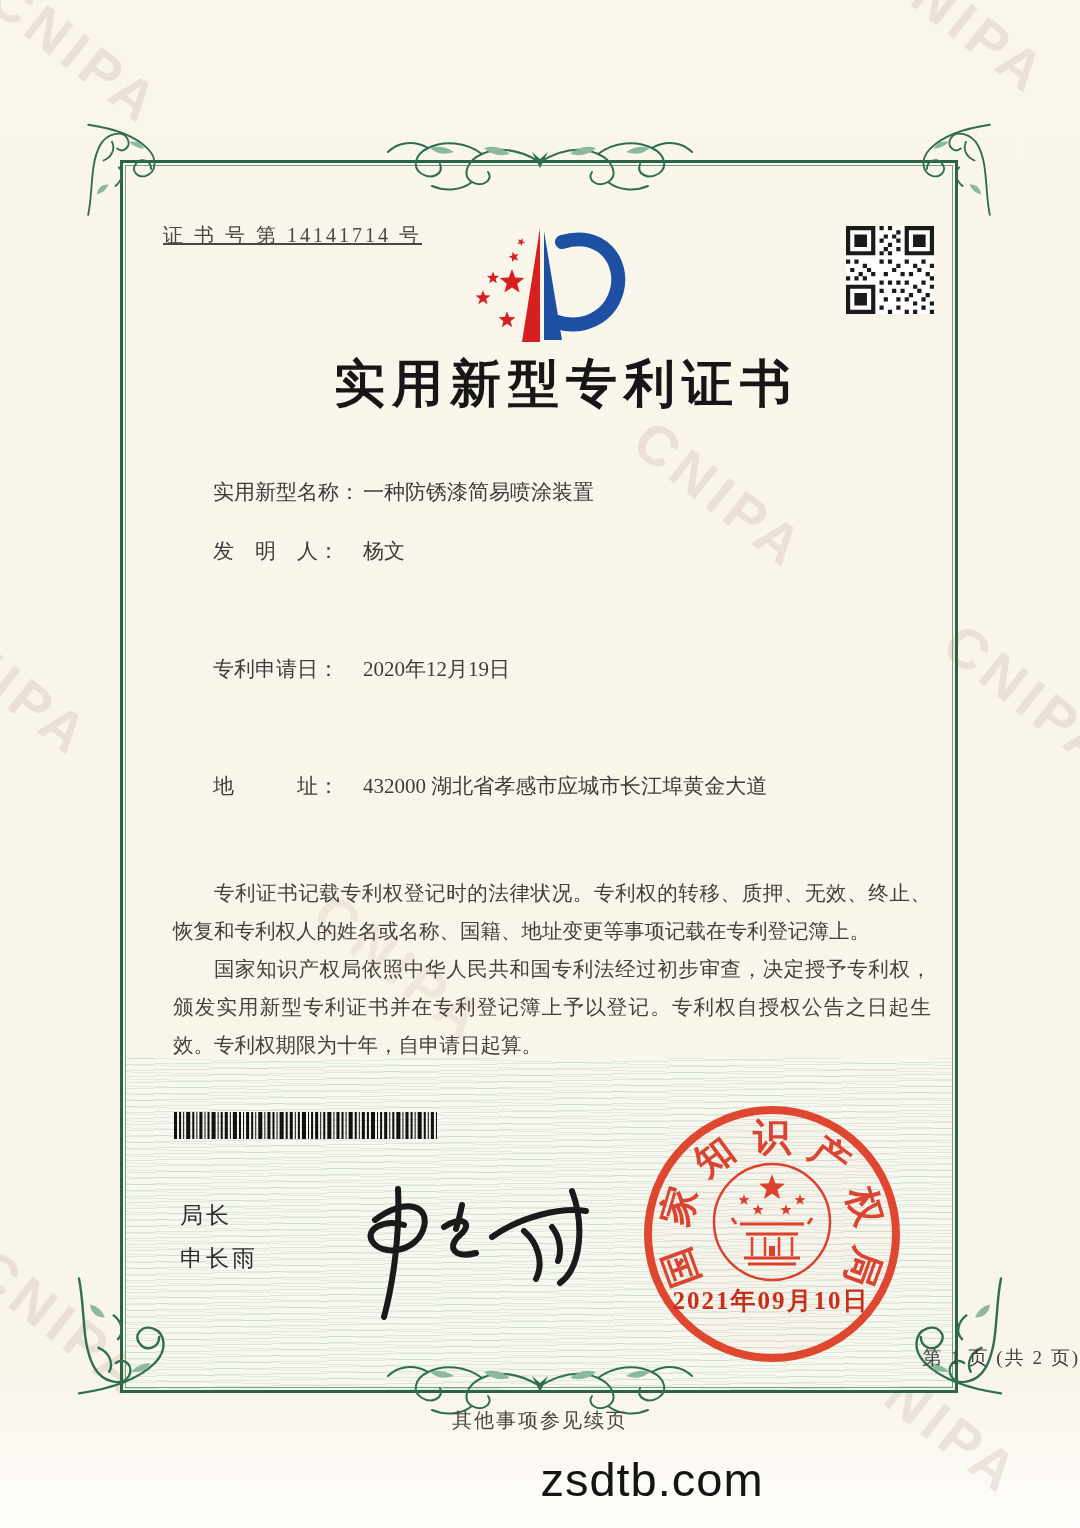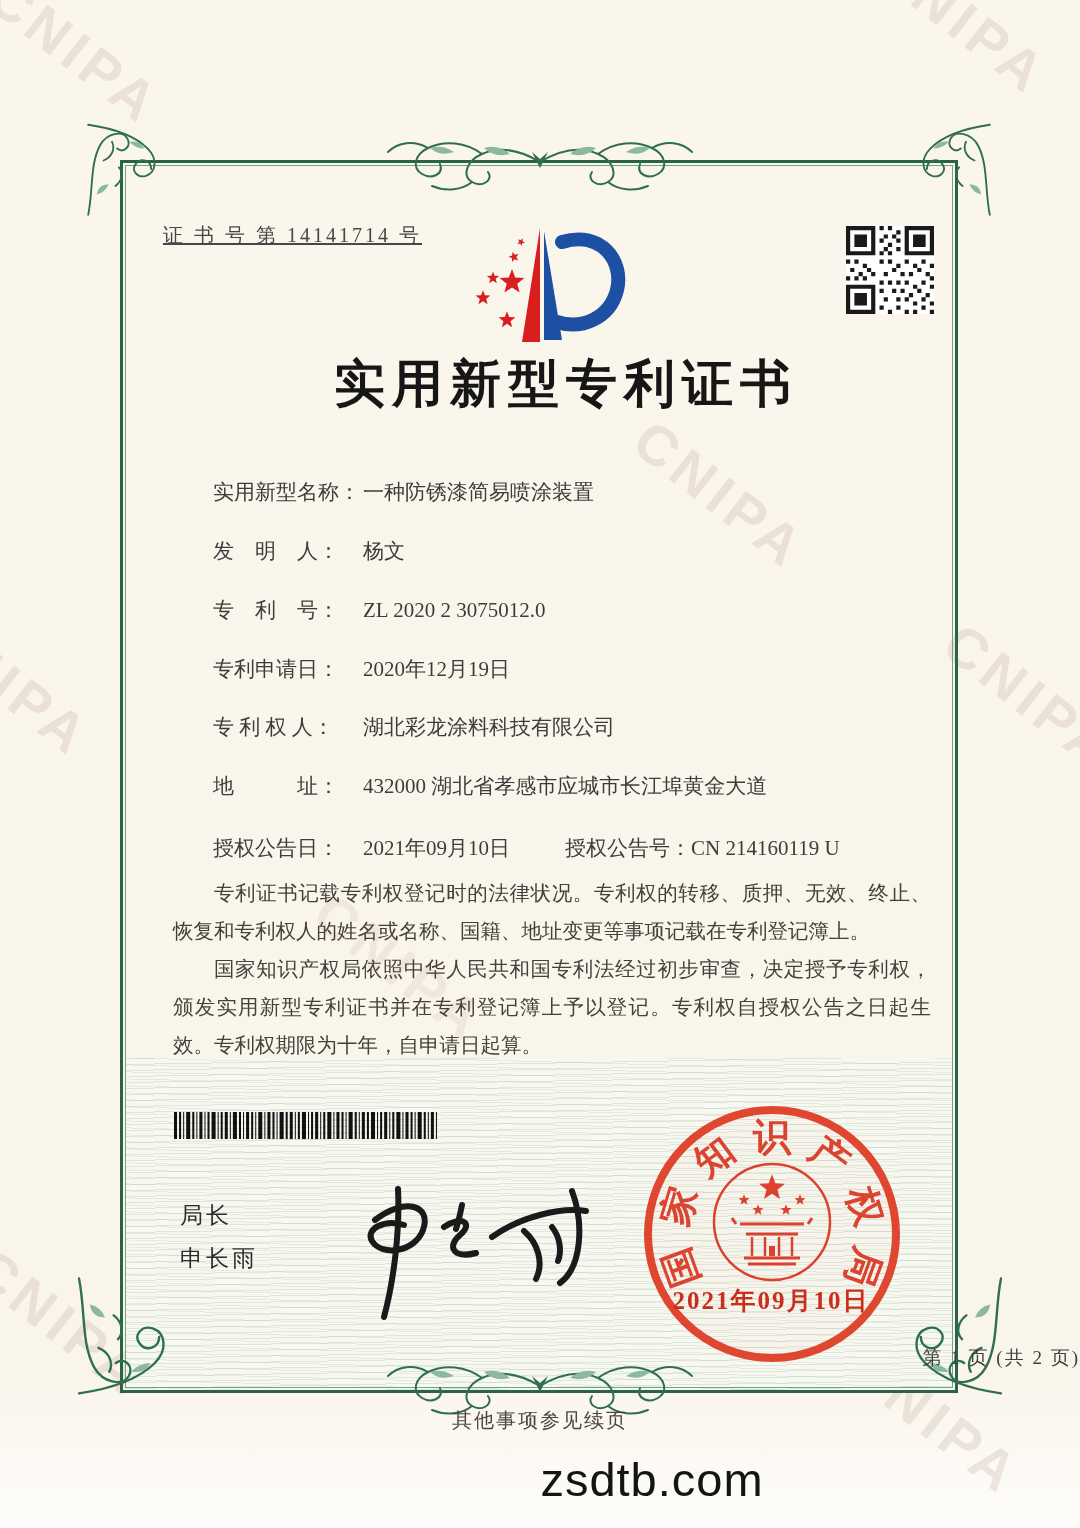--- a/index.html
+++ b/index.html
@@ -135,39 +135,27 @@
   </svg>
 
   <div class="title">实用新型专利证书</div>
 
   <div class="row" style="top:478px">
     <span class="lab">实用新型名称：</span><span>一种防锈漆简易喷涂装置</span>
   </div>
   <div class="row" style="top:537px">
     <span class="lab">发　明　人：</span><span>杨文</span>
   </div>
-  <div class="row" style="top:596px">
-    <span class="lab">专　利　号：</span><span>ZL 2020 2 3075012.0</span>
-  </div>
   <div class="row" style="top:655px">
     <span class="lab">专利申请日：</span><span>2020年12月19日</span>
   </div>
-  <div class="row" style="top:713px">
-    <span class="lab">专 利 权 人：</span><span>湖北彩龙涂料科技有限公司</span>
-  </div>
   <div class="row" style="top:772px">
     <span class="lab">地　　　址：</span><span>432000 湖北省孝感市应城市长江埠黄金大道</span>
   </div>
 
-  <div class="row" style="top:834px">
-    <span class="lab">授权公告日：</span><span>2021年09月10日</span>
-  </div>
-  <div class="grant-right" style="top:834px">
-    <span>授权公告号：</span><span>CN 214160119 U</span>
-  </div>
 
   <div class="paras">
     <p>专利证书记载专利权登记时的法律状况。专利权的转移、质押、无效、终止、恢复和专利权人的姓名或名称、国籍、地址变更等事项记载在专利登记簿上。</p>
     <p>国家知识产权局依照中华人民共和国专利法经过初步审查，决定授予专利权，颁发实用新型专利证书并在专利登记簿上予以登记。专利权自授权公告之日起生效。专利权期限为十年，自申请日起算。</p>
   </div>
 
   <svg class="abs" style="left:174px;top:1112px" width="266" height="27" viewBox="0 0 262 28" preserveAspectRatio="none">
     <path fill="#111" d="M0 0h3v28H0z M5 0h2v28H5z M9 0h1v28H9z M12 0h4v28h-4z M18 0h2v28h-2z M22 0h1v28h-1z M25 0h3v28h-3z M30 0h1v28h-1z M33 0h2v28h-2z M37 0h4v28h-4z M43 0h1v28h-1z M46 0h2v28h-2z M50 0h3v28h-3z M55 0h1v28h-1z M58 0h4v28h-4z M64 0h2v28h-2z M68 0h1v28h-1z M71 0h3v28h-3z M76 0h2v28h-2z M80 0h1v28h-1z M83 0h4v28h-4z M89 0h1v28h-1z M92 0h3v28h-3z M97 0h2v28h-2z M101 0h1v28h-1z M104 0h4v28h-4z M110 0h2v28h-2z M114 0h3v28h-3z M119 0h1v28h-1z M122 0h2v28h-2z M126 0h4v28h-4z M132 0h1v28h-1z M135 0h2v28h-2z M139 0h3v28h-3z M144 0h1v28h-1z M147 0h2v28h-2z M151 0h4v28h-4z M157 0h1v28h-1z M160 0h3v28h-3z M165 0h2v28h-2z M169 0h1v28h-1z M172 0h4v28h-4z M178 0h2v28h-2z M182 0h1v28h-1z M185 0h3v28h-3z M190 0h2v28h-2z M194 0h4v28h-4z M200 0h1v28h-1z M203 0h2v28h-2z M207 0h3v28h-3z M212 0h1v28h-1z M215 0h2v28h-2z M219 0h4v28h-4z M225 0h1v28h-1z M228 0h3v28h-3z M233 0h2v28h-2z M237 0h1v28h-1z M240 0h4v28h-4z M246 0h2v28h-2z M250 0h1v28h-1z M253 0h3v28h-3z M258 0h1v28h-1z"></path>
   </svg>
 

